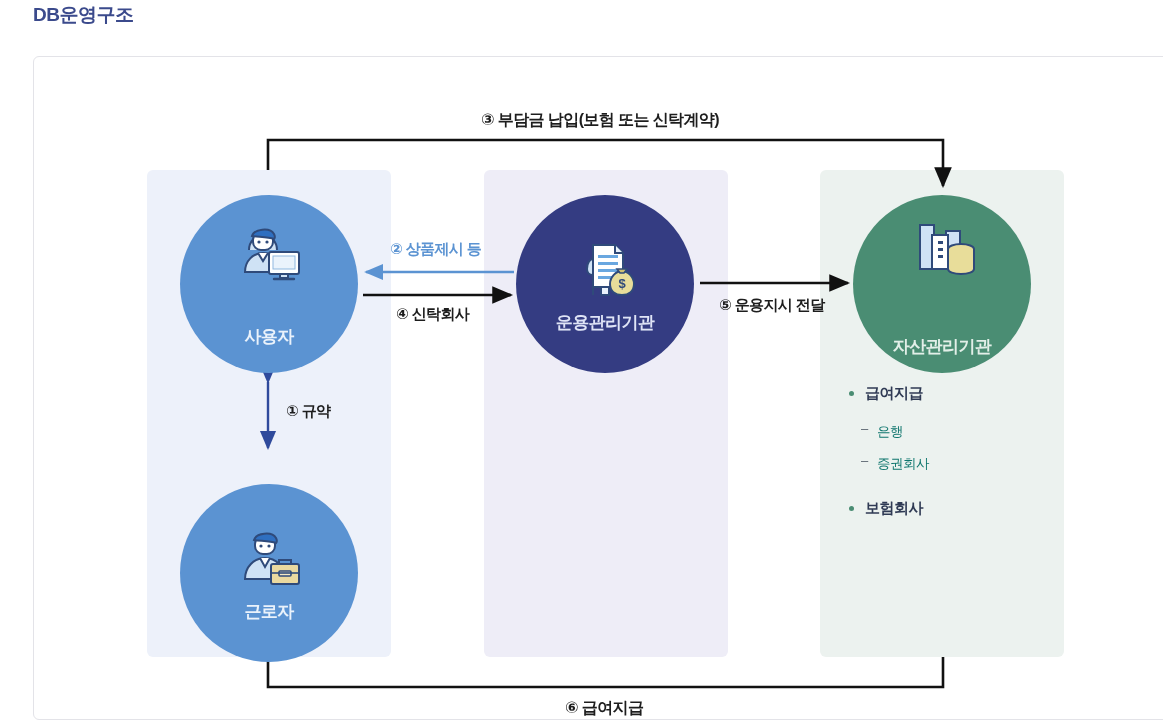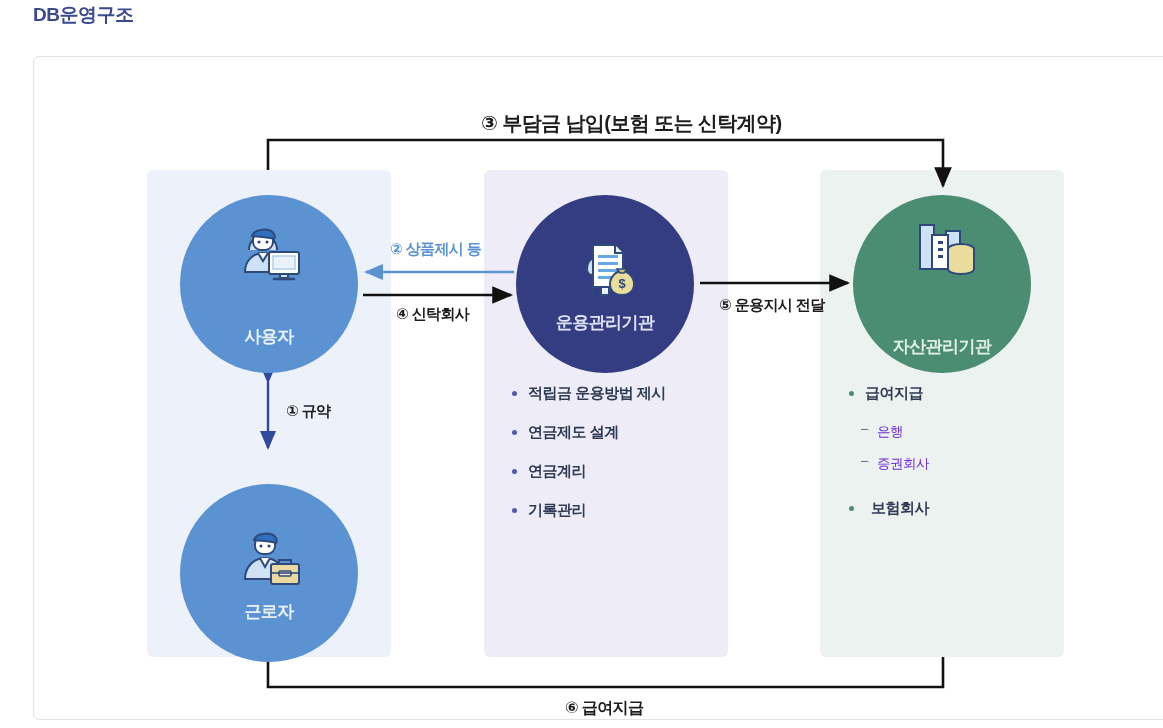--- a/index.html
+++ b/index.html
@@ -99,53 +99,53 @@
     border-radius: 50%;
     background: #4a5bb0;
   }
   .list-center { left: 485px; top: 384px; }
   .list-right  { left: 822px; top: 384px; }
   .list-right li::before { background: #4a8d73; }
   .list-right .sub {
     padding-left: 30px;
     font-size: 13.5px;
     font-weight: 400;
-    color: #6d28d9;
+    color: #0f766e;
     margin-bottom: 14px;
   }
   .list-right .sub::before {
     content: "–";
     background: none;
     left: 14px; top: -1px;
     width: auto; height: auto;
     border-radius: 0;
     color: #5a6470;
     font-size: 13px;
     line-height: 1;
   }
-  .list-right .gap { margin-top: 26px; text-align: right; }
+  .list-right .gap { margin-top: 26px; }
 
   
   .svg-layer {
     position: absolute;
     left: 0; top: 0;
     width: 1163px; height: 728px;
     pointer-events: none;
   }
 
   
   .arrow-label {
     position: absolute;
     font-size: 15px;
     font-weight: 700;
     color: #1d1d1d;
     letter-spacing: -0.6px;
     white-space: nowrap;
   }
-  .lbl-3 { left: 456px; top: 110px; font-size: 20px; }
+  .lbl-3 { left: 456px; top: 110px; font-size: 16px; }
   .lbl-2 { left: 365px; top: 240px; color: #5b93d2; }
   .lbl-4 { left: 371px; top: 305px; }
   .lbl-5 { left: 694px; top: 296px; }
   .lbl-1 { left: 261px; top: 402px; }
   .lbl-6 { left: 540px; top: 698px; font-size: 16px; }
 </style>
 </head>
 <body>
 
 <div id="page">
@@ -247,26 +247,20 @@
       <rect x="34" y="37" width="5" height="3" fill="#2f4a7a"></rect>
       <rect x="34" y="44" width="5" height="3" fill="#2f4a7a"></rect>
       <ellipse cx="57" cy="38" rx="13" ry="5" fill="#e8dd9a" stroke="#2f4a7a" stroke-width="2"></ellipse>
       <path d="M44 38v7c0 3 6 5 13 5s13-2 13-5v-7" fill="#e8dd9a" stroke="#2f4a7a" stroke-width="2"></path>
       <path d="M44 45v7c0 3 6 5 13 5s13-2 13-5v-7" fill="#e8dd9a" stroke="#2f4a7a" stroke-width="2"></path>
       <path d="M44 52v6c0 3 6 5 13 5s13-2 13-5v-6" fill="#e8dd9a" stroke="#2f4a7a" stroke-width="2"></path>
     </svg>
     <div class="circle-label">자산관리기관</div>
   </div>
 
-  <ul class="bullet-list list-center">
-    <li>적립금 운용방법 제시</li>
-    <li>연금제도 설계</li>
-    <li>연금계리</li>
-    <li>기록관리</li>
-  </ul>
 
   <ul class="bullet-list list-right">
     <li>급여지급</li>
     <li class="sub">은행</li>
     <li class="sub">증권회사</li>
     <li class="gap">보험회사</li>
   </ul>
 
   <div class="arrow-label lbl-3">③ 부담금 납입(보험 또는 신탁계약)</div>
   <div class="arrow-label lbl-2">② 상품제시 등</div>

